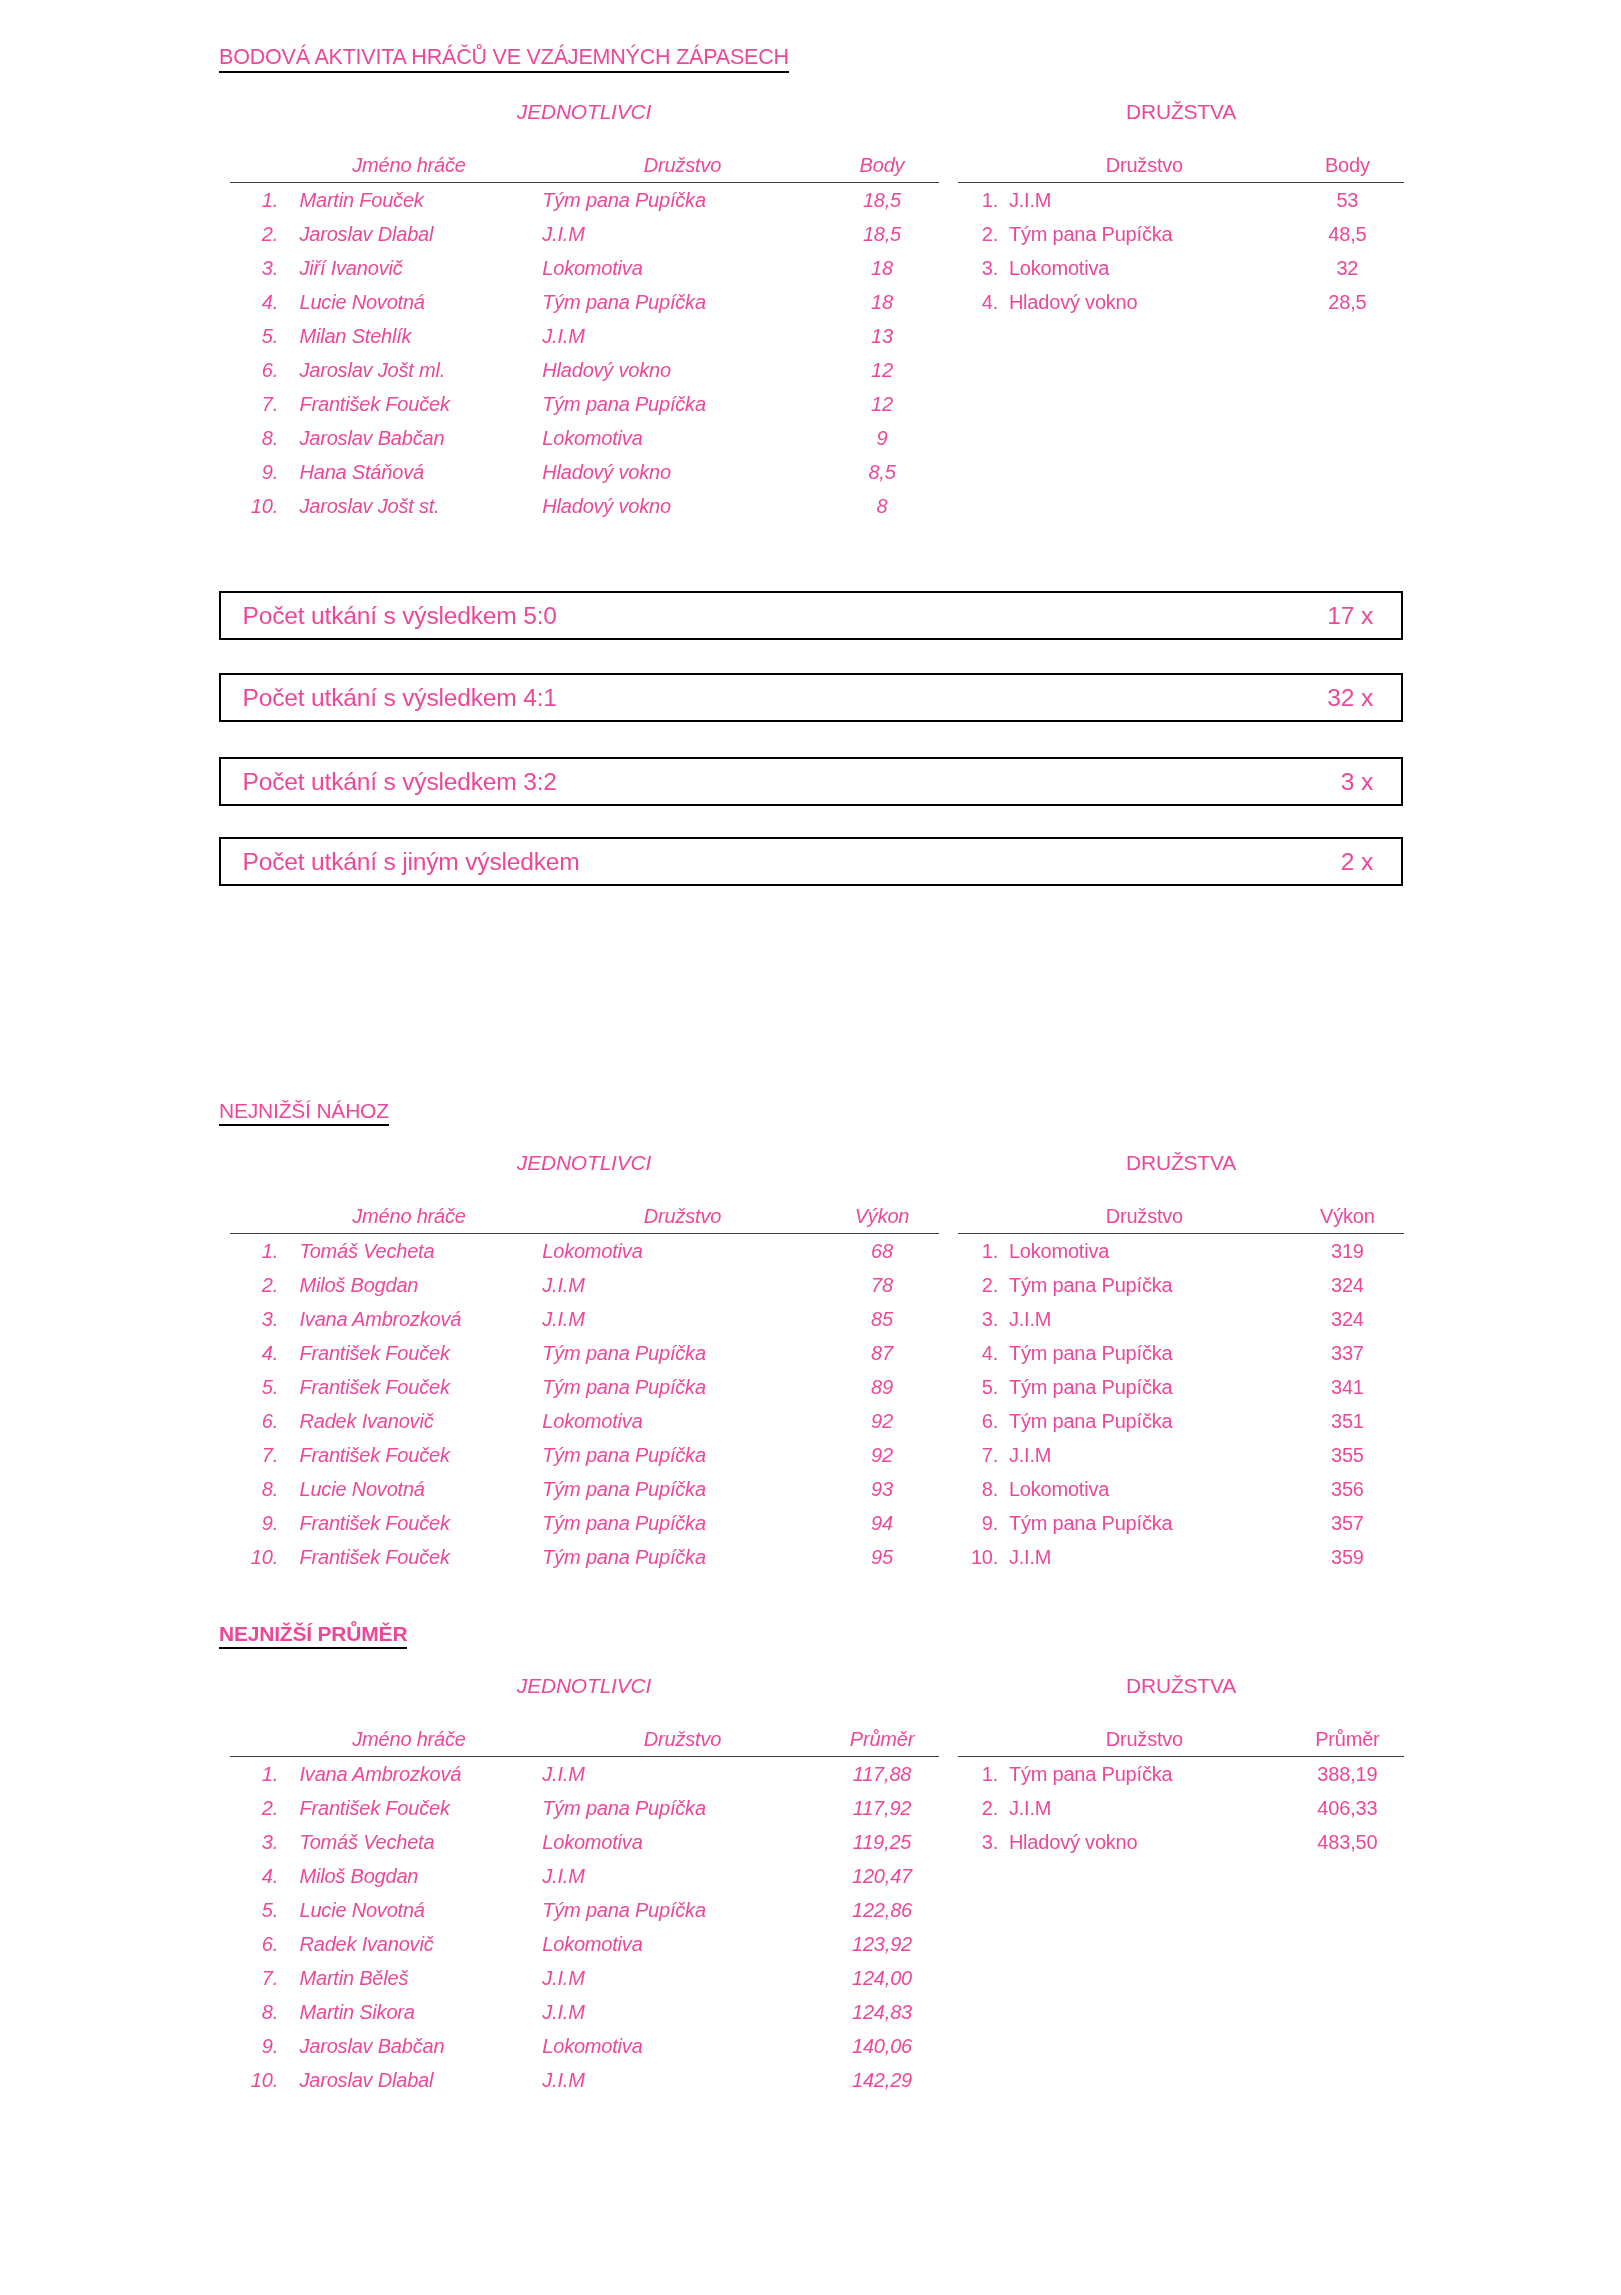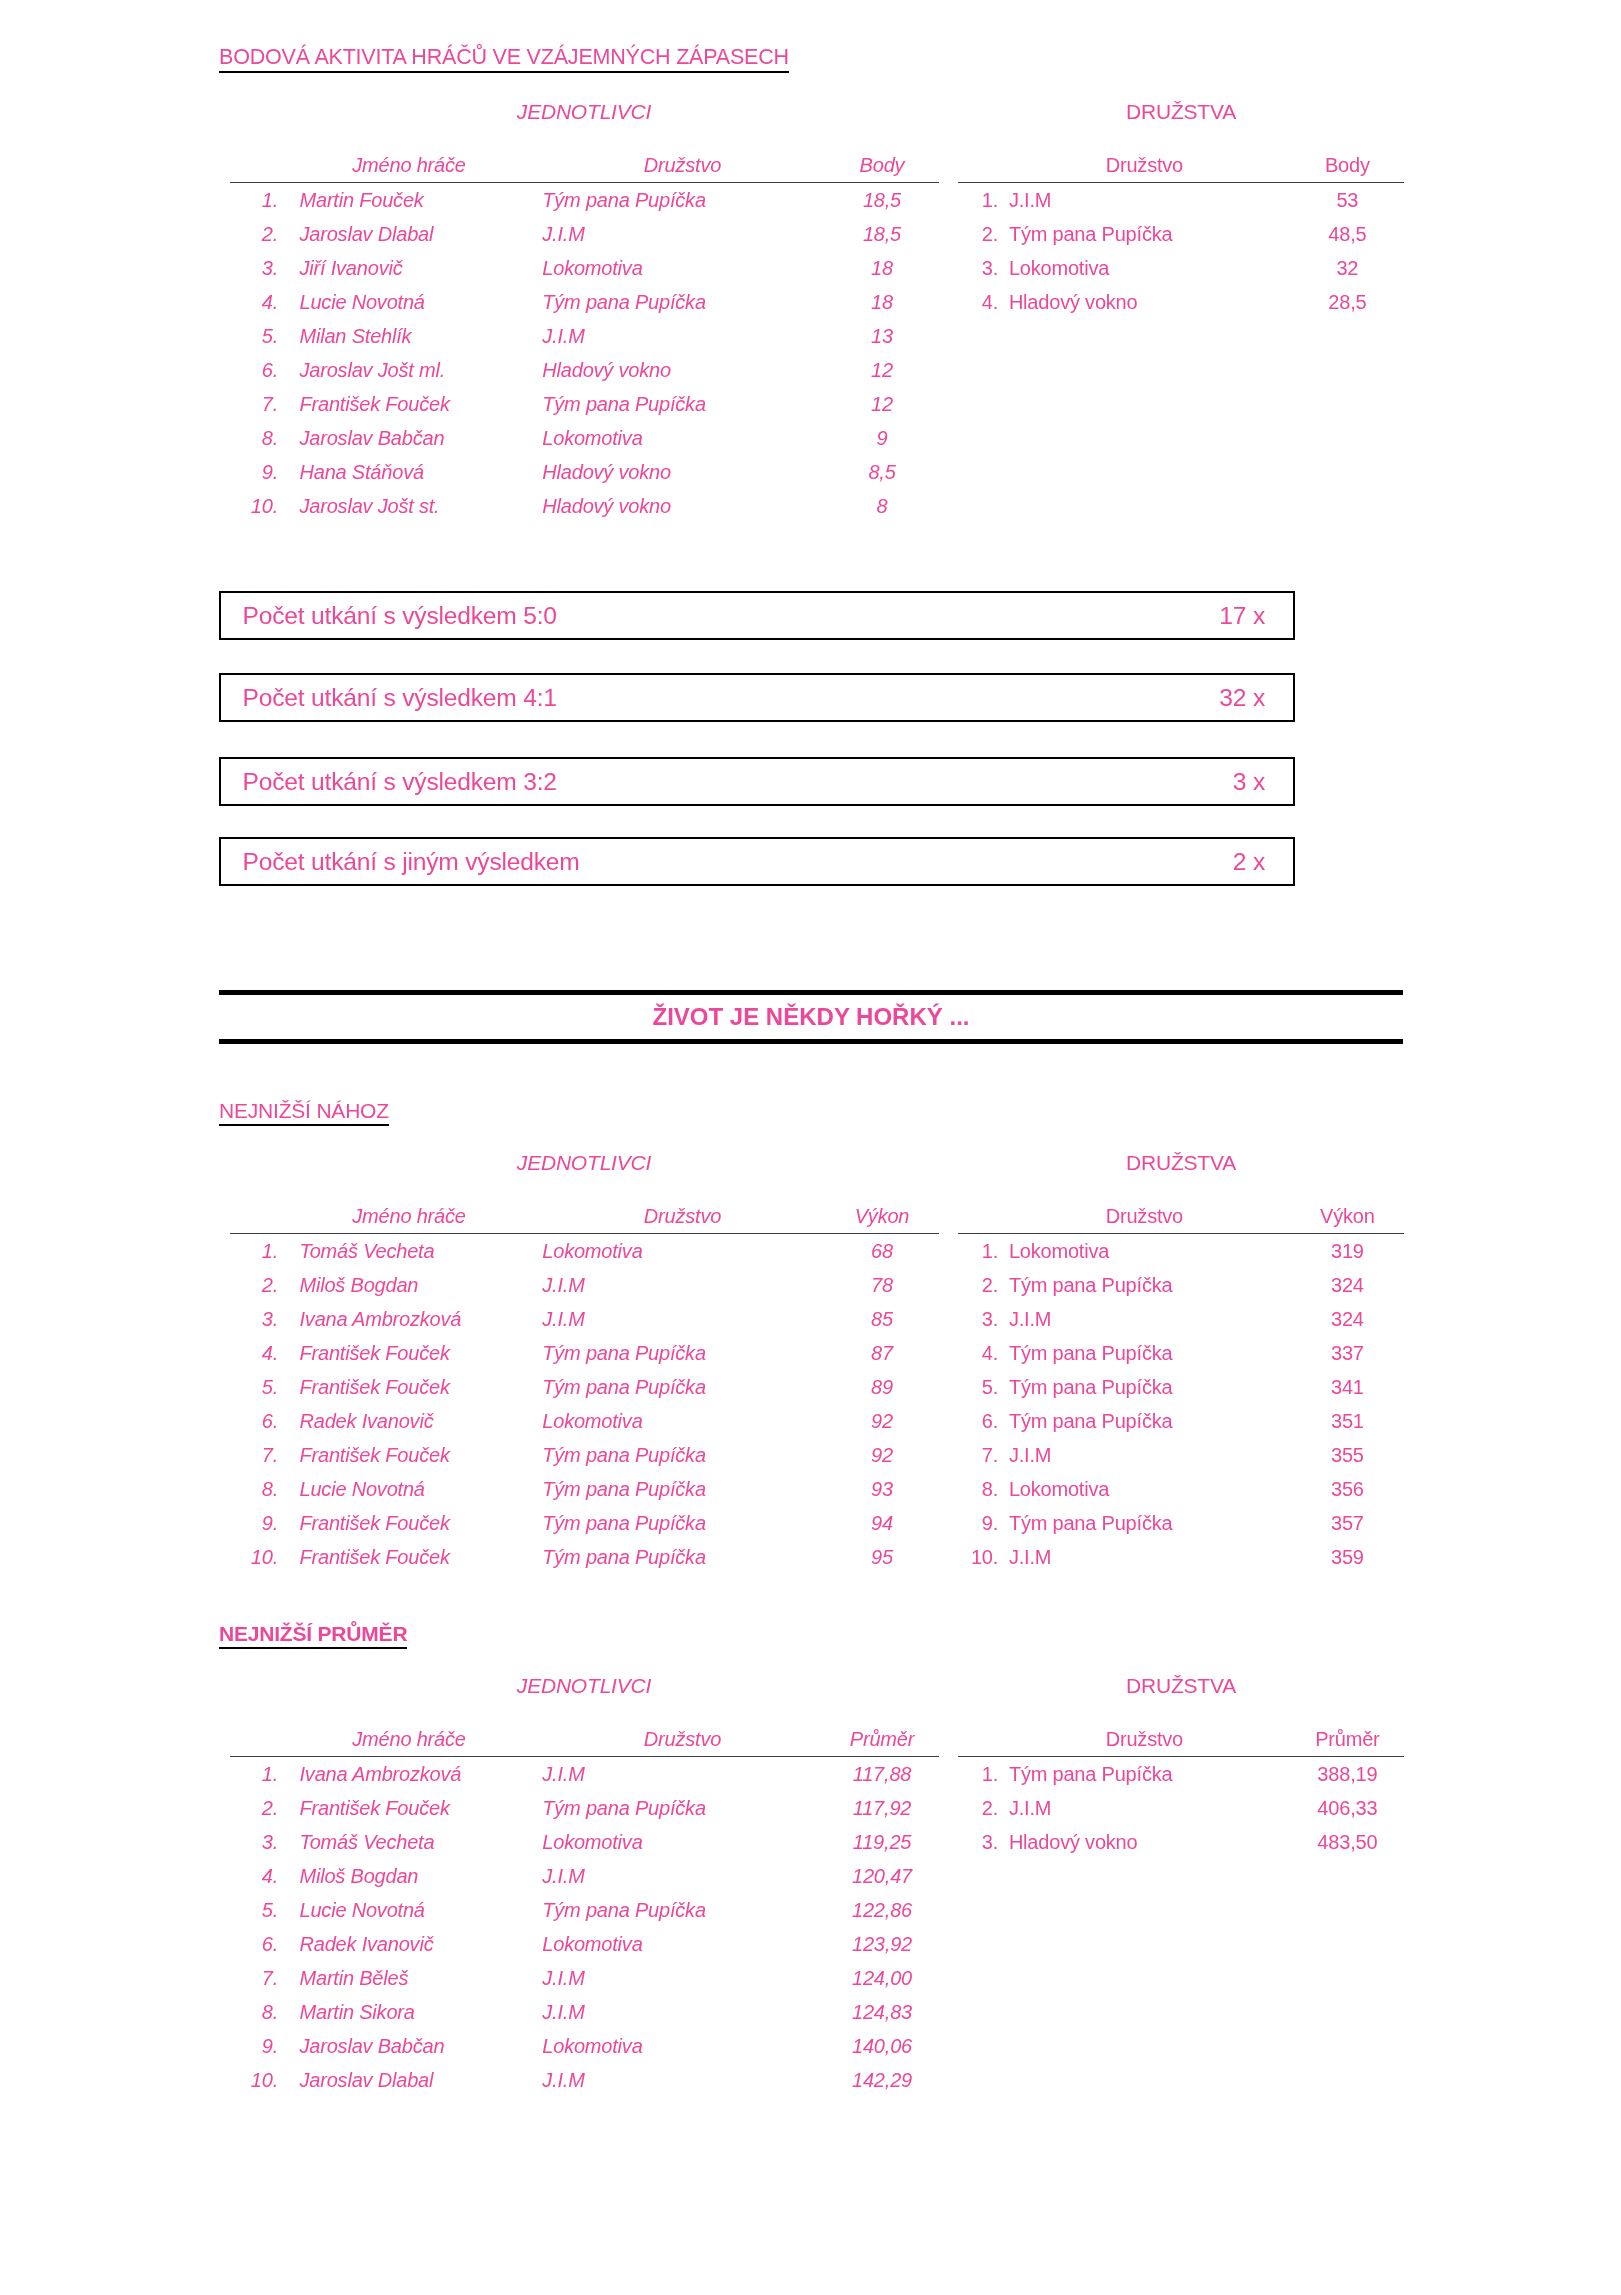--- a/index.html
+++ b/index.html
@@ -35,21 +35,21 @@
   .tbl td.name{text-align:left;padding-left:21.5px;}
   .tbl td.team{text-align:left;}
   .ind  .tbl td.team{padding-left:2.3px;}
   .team .tbl td.team{padding-left:10.8px;}
   .tbl td.val{text-align:center;}
   col.c-rank{width:48px;}  col.c-name{width:262px;} col.c-team{width:285px;} col.c-val{width:114px;}
   col.t-rank{width:40px;}  col.t-team{width:292px;} col.t-val{width:113px;}
   
   #summary{position:absolute;left:219px;top:0;width:1184px;}
   .sumbox{
-    position:absolute;left:0;width:1076px;height:49px;box-sizing:border-box;
+    position:absolute;left:0;width:1184px;height:49px;box-sizing:border-box;
     border:2.3px solid #000;display:flex;align-items:center;justify-content:space-between;
     padding:0 28px 0 21.5px;font-size:24.6px;background:#fff;
   }
   .sumbox:nth-child(1){top:591px;}
   .sumbox:nth-child(2){top:673px;}
   .sumbox:nth-child(3){top:757px;}
   .sumbox:nth-child(4){top:837px;text-align:center;}
   
   .banner{
     position:absolute;left:219px;top:990px;width:1184px;height:54px;box-sizing:border-box;
@@ -207,23 +207,20 @@
       <div class="sumbox">
       <span>Počet utkání s výsledkem 3:2</span>
       <span>3 x</span>
     </div>
       <div class="sumbox">
       <span>Počet utkání s jiným výsledkem</span>
       <span>2 x</span>
     </div>
     </div>
 
-  <div class="banner">
-    <span>ŽIVOT JE NĚKDY HOŘKÝ ...</span>
-  </div>
 
   <div class="sec-head" id="head-nahoz">
     <span class="u">NEJNIŽŠÍ NÁHOZ</span>
   </div>
 
   <div class="cols" id="cols-nahoz">
 
     <div class="block ind">
       <h2 class="tbl-title">JEDNOTLIVCI</h2>
       <table class="tbl">

